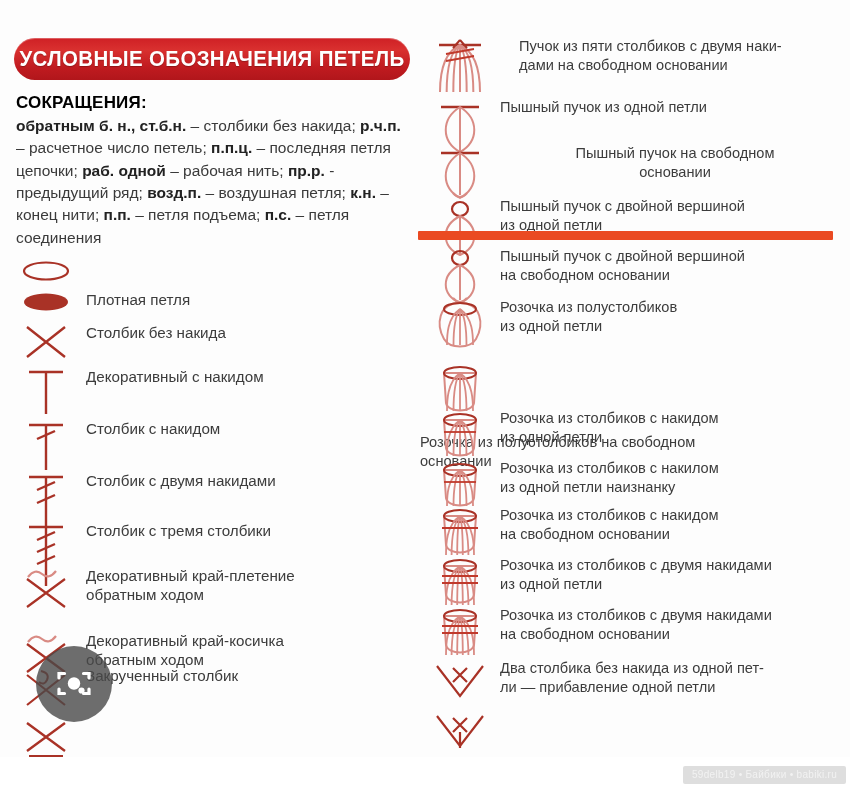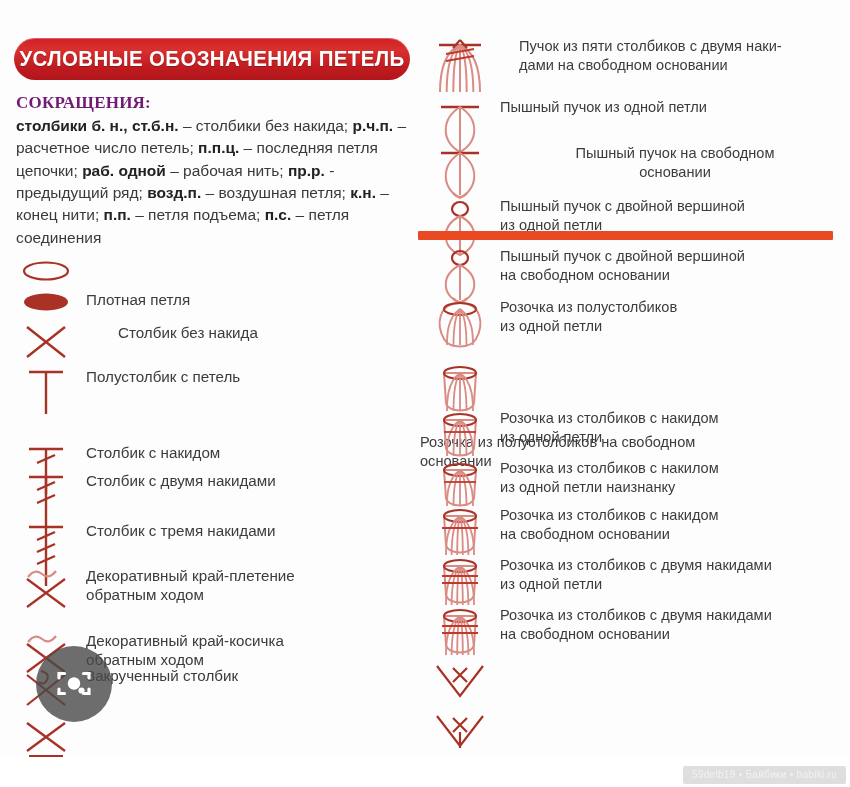--- a/index.html
+++ b/index.html
@@ -21,21 +21,21 @@
     display:flex;align-items:center;justify-content:center;
   }
   .badge-text{
     color:#fff;font-weight:bold;font-size:22px;letter-spacing:.4px;
     transform:scaleX(.93);white-space:nowrap;
     text-shadow:0 1px 1px rgba(0,0,0,.25);
   }
 
   
   .abbr{position:absolute;left:16px;top:93px;width:396px;}
-  .abbr-title{font-weight:bold;font-size:17px;color:#701a75;letter-spacing:.2px;font-family:Liberation Serif, serif;}
+  .abbr-title{font-weight:bold;font-size:17px;color:#000000;letter-spacing:.2px;}
   .abbr-body{font-size:15.5px;line-height:1.44;color:#3a3a3a;margin-top:2px;}
   .abbr-body b{color:#222;}
 
   
   .col{position:absolute;top:0;}
   .col-left{left:0;width:420px;}
   .col-right{left:418px;width:432px;}
 
   .row{position:absolute;display:flex;align-items:flex-start;}
   .sym{width:62px;flex:0 0 62px;display:flex;align-items:center;justify-content:center;}
@@ -68,56 +68,56 @@
 <body>
 
 <div class="sheet">
 
   <div class="badge">
     <span class="badge-text">УСЛОВНЫЕ ОБОЗНАЧЕНИЯ ПЕТЕЛЬ</span>
   </div>
 
   <div class="abbr">
     <div class="abbr-title">СОКРАЩЕНИЯ:</div>
-    <div class="abbr-body"><b>столбики б. н., ст.б.н.</b> – столбики без накида; <b>р.ч.п.</b> – расчетное число петель; <b>п.п.ц.</b> – последняя петля цепочки; <b>раб. одной</b> – рабочая нить; <b>пр.р.</b> - предыдущий ряд; <b>возд.п.</b> – воздушная петля; <b>к.н.</b> – конец нити; <b>п.п.</b> – петля подъема; <b>п.с.</b> – петля соединения</div>
+    <div class="abbr-body"><b>обратным б. н., ст.б.н.</b> – столбики без накида; <b>р.ч.п.</b> – расчетное число петель; <b>п.п.ц.</b> – последняя петля цепочки; <b>раб. одной</b> – рабочая нить; <b>пр.р.</b> - предыдущий ряд; <b>возд.п.</b> – воздушная петля; <b>к.н.</b> – конец нити; <b>п.п.</b> – петля подъема; <b>п.с.</b> – петля соединения</div>
   </div>
 
   <div class="col col-left">
       <div class="row" style="top: 258px; left: 6px;">
         <div class="sym" style="flex-basis: 80px; width: 80px;">
           <svg width="54" height="26" viewBox="0 0 54 26">
             <ellipse cx="27" cy="13" rx="22" ry="8.5" fill="none" stroke="#a93226" stroke-width="2.2"></ellipse>
           </svg>
         </div>
       </div>
       <div class="row" style="top: 289px; left: 6px;">
         <div class="sym" style="flex-basis: 80px; width: 80px;">
           <svg width="54" height="26" viewBox="0 0 54 26">
             <ellipse cx="27" cy="13" rx="22" ry="8.5" fill="#a93226"></ellipse>
           </svg>
         </div>
         <div class="txt big" style="width: 330px; white-space: pre-line;">Плотная петля</div>
       </div>
-      <div class="row" style="top: 322px; left: 6px; gap: 32px;">
+      <div class="row" style="top: 322px; left: 6px;">
         <div class="sym" style="flex-basis: 80px; width: 80px;">
           <svg width="50" height="40" viewBox="0 0 50 40">
             <path d="M6 5 L44 35 M44 5 L6 35" stroke="#a93226" stroke-width="2.4" fill="none"></path>
           </svg>
         </div>
         <div class="txt big" style="width: 330px; white-space: pre-line;">Столбик без накида</div>
       </div>
       <div class="row" style="top: 366px; left: 6px;">
         <div class="sym" style="flex-basis: 80px; width: 80px;">
           <svg width="50" height="52" viewBox="0 0 50 52">
             <path d="M8 6 H42 M25 6 V48" stroke="#a93226" stroke-width="2.4" fill="none"></path>
           </svg>
         </div>
-        <div class="txt big" style="width: 330px; white-space: pre-line;">Полустолбик с петель</div>
-      </div>
-      <div class="row" style="top: 418px; left: 6px; margin-top: 24px;">
+        <div class="txt big" style="width: 330px; white-space: pre-line;">Декоративный с накидом</div>
+      </div>
+      <div class="row" style="top: 418px; left: 6px;">
         <div class="sym" style="flex-basis: 80px; width: 80px;">
           <svg width="50" height="56" viewBox="0 0 50 56">
             <path d="M8 7 H42 M25 7 V52" stroke="#a93226" stroke-width="2.4" fill="none"></path>
             <path d="M16 21 L34 13" stroke="#a93226" stroke-width="2.4"></path>
           </svg>
         </div>
         <div class="txt big" style="width: 330px; white-space: pre-line;">Столбик с накидом</div>
       </div>
       <div class="row" style="top: 470px; left: 6px;">
         <div class="sym" style="flex-basis: 80px; width: 80px;">
@@ -128,21 +128,21 @@
         </div>
         <div class="txt big" style="width: 330px; white-space: pre-line;">Столбик с двумя накидами</div>
       </div>
       <div class="row" style="top: 520px; left: 6px;">
         <div class="sym" style="flex-basis: 80px; width: 80px;">
           <svg width="50" height="70" viewBox="0 0 50 70">
             <path d="M8 7 H42 M25 7 V66" stroke="#a93226" stroke-width="2.4" fill="none"></path>
             <path d="M16 20 L34 12 M16 32 L34 24 M16 44 L34 36" stroke="#a93226" stroke-width="2.4"></path>
           </svg>
         </div>
-        <div class="txt big" style="width: 330px; white-space: pre-line;">Столбик с тремя накидами</div>
+        <div class="txt big" style="width: 330px; white-space: pre-line;">Столбик с тремя столбики</div>
       </div>
       <div class="row" style="top: 565px; left: 6px;">
         <div class="sym" style="flex-basis: 80px; width: 80px;">
           <svg width="54" height="46" viewBox="0 0 54 46">
             <path d="M9 12 q7 -9 14 -3 q7 6 14 -3" fill="none" stroke="#d98b84" stroke-width="2.2"></path>
             <path d="M8 14 L46 42 M46 14 L8 42" stroke="#a93226" stroke-width="2.2" fill="none"></path>
           </svg>
         </div>
         <div class="txt big" style="width: 330px; white-space: pre-line;">Декоративный край-плетение
 обратным ходом</div>
@@ -352,20 +352,22 @@
         <div class="txt" style="width: 350px; white-space: pre-line;">Розочка из столбиков с двумя накидами
 на свободном основании</div>
       </div>
       <div class="row" style="top: 658px; left: 2px;">
         <div class="sym" style="flex-basis: 80px; width: 80px;">
           <svg width="58" height="46" viewBox="0 0 58 46">
             <path d="M6 8 L29 38 L52 8" fill="none" stroke="#a93226" stroke-width="2.2"></path>
             <path d="M22 10 L36 24 M36 10 L22 24" stroke="#a93226" stroke-width="2.2"></path>
           </svg>
         </div>
+        <div class="txt" style="width: 350px; white-space: pre-line;">Два столбика без накида из одной пет-
+ли — прибавление одной петли</div>
       </div>
       <div class="row" style="top: 708px; left: 2px;">
         <div class="sym" style="flex-basis: 80px; width: 80px;">
           <svg width="58" height="46" viewBox="0 0 58 46">
             <path d="M6 8 L29 38 L52 8" fill="none" stroke="#a93226" stroke-width="2.2"></path>
             <path d="M22 10 L36 24 M36 10 L22 24" stroke="#a93226" stroke-width="2.2"></path>
             <path d="M29 24 V40" stroke="#a93226" stroke-width="2.2"></path>
           </svg>
         </div>
       </div>

